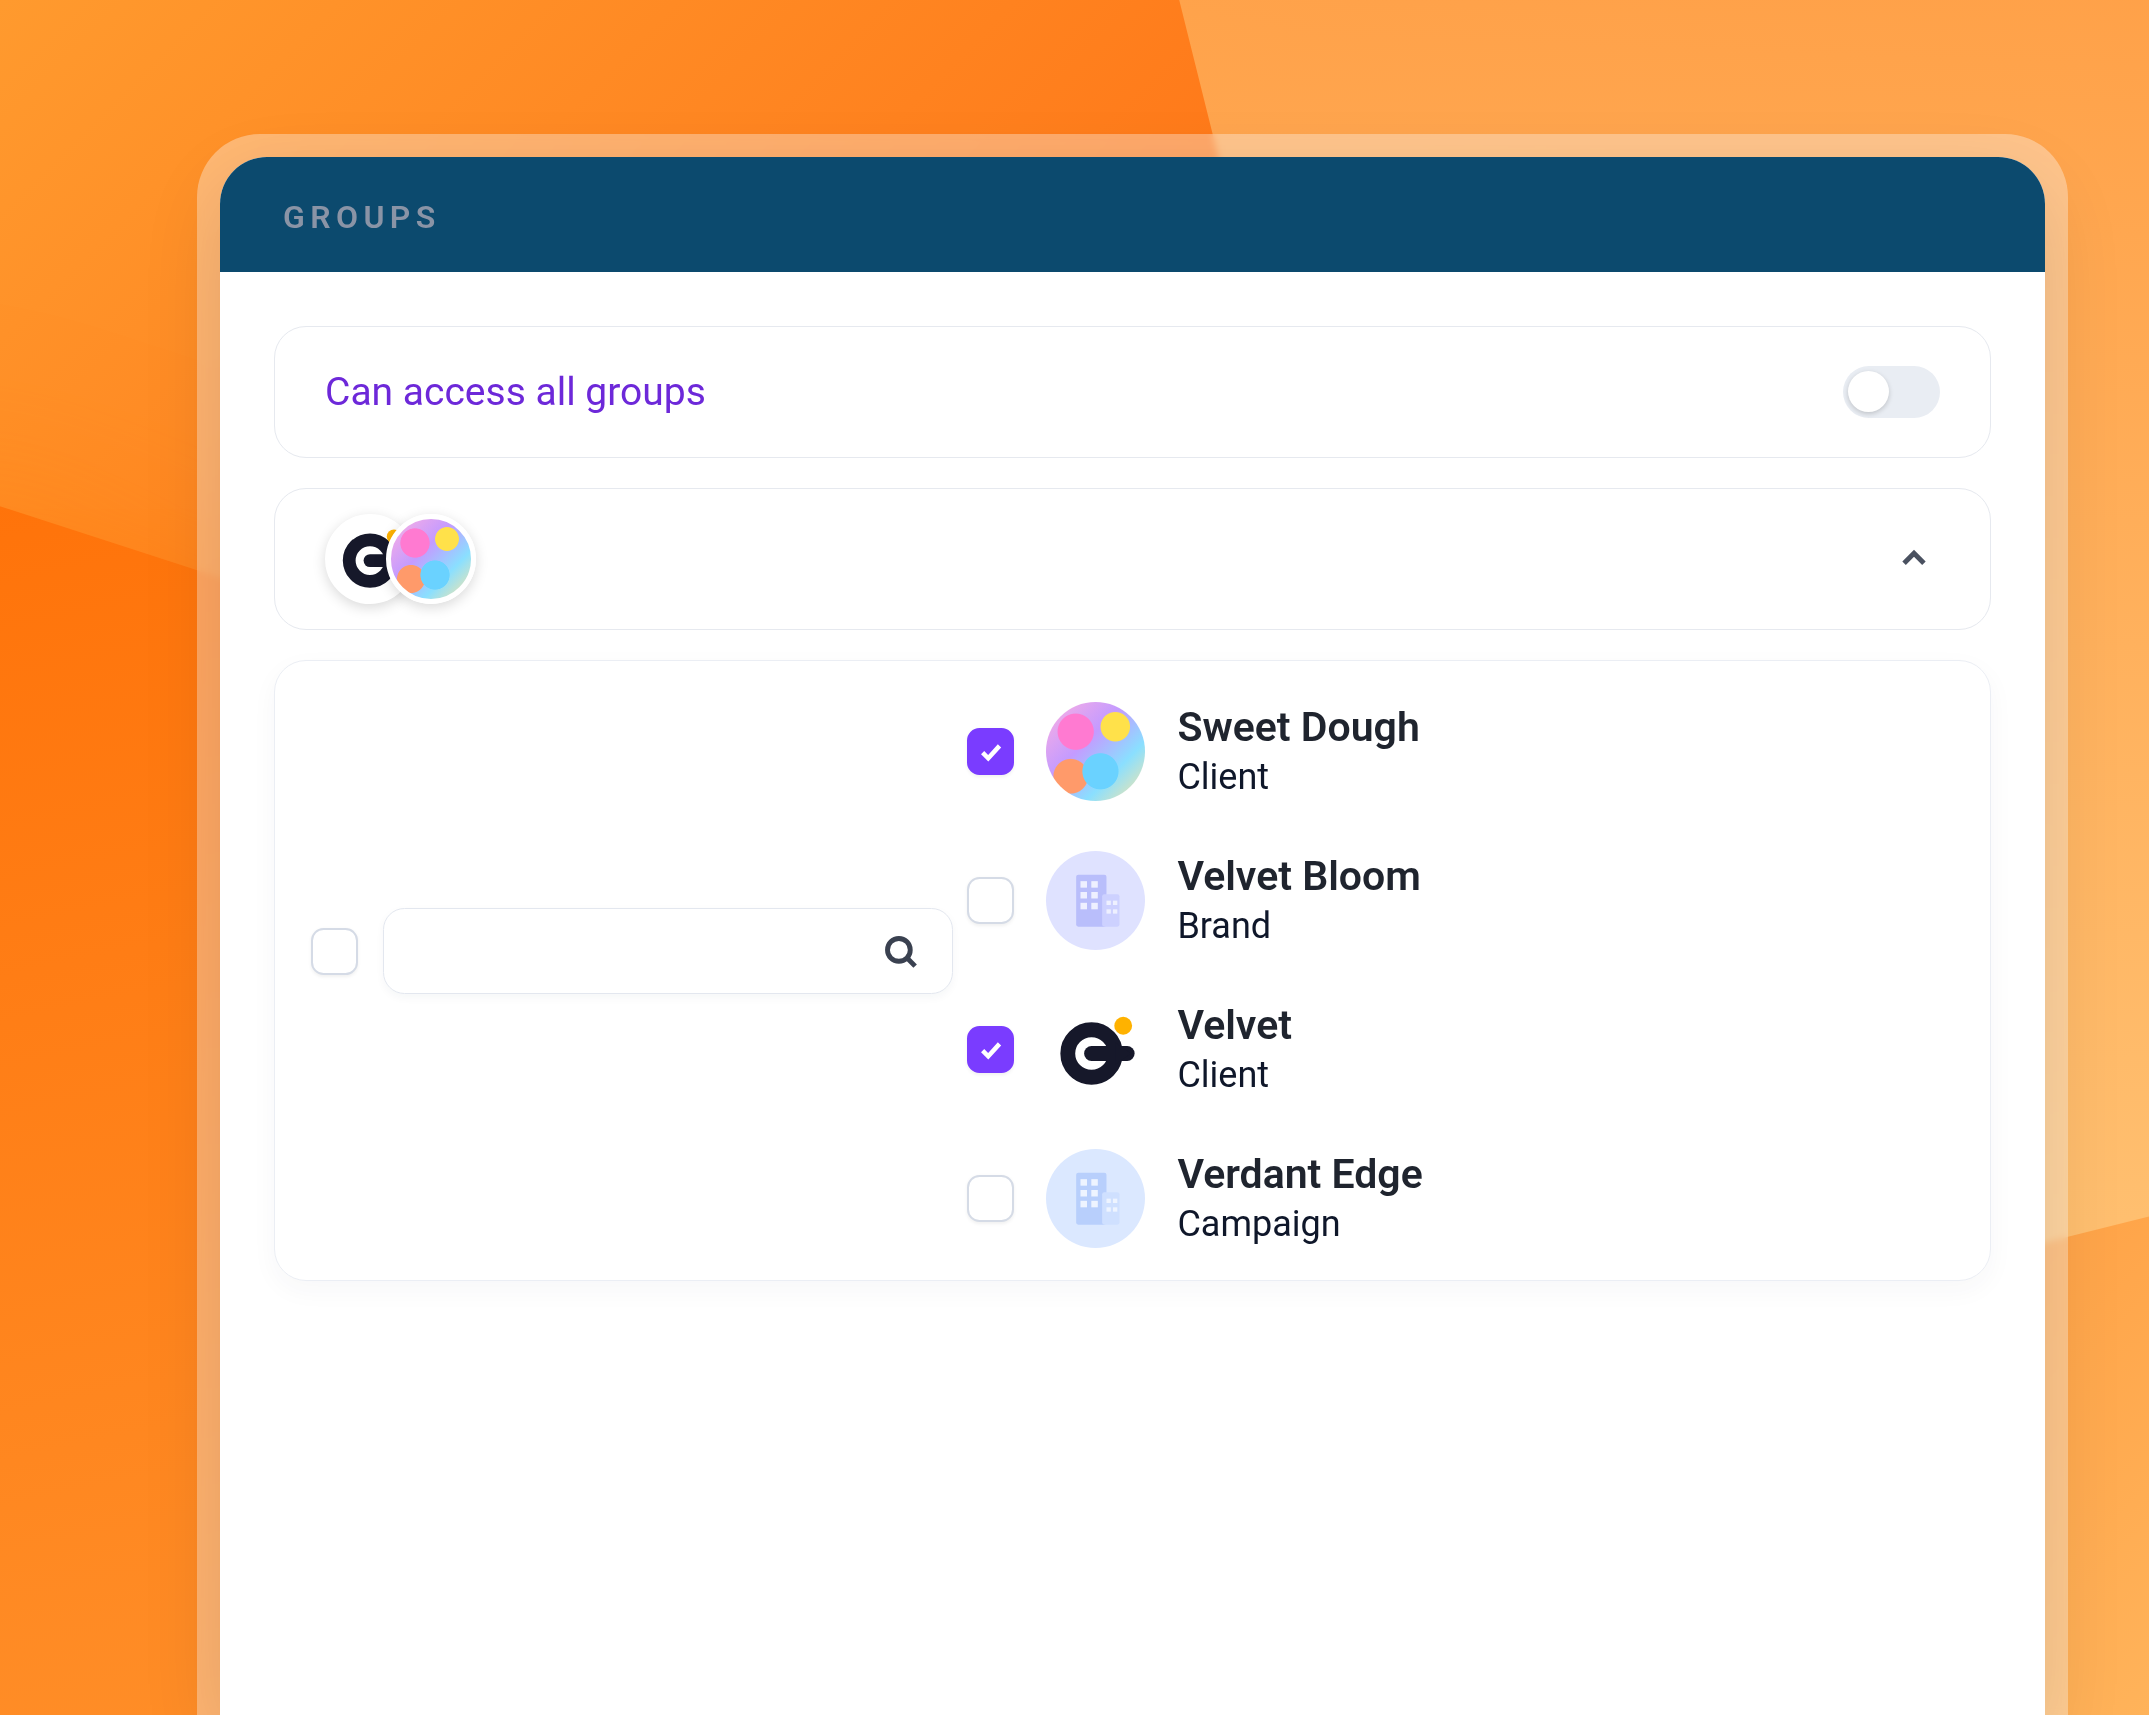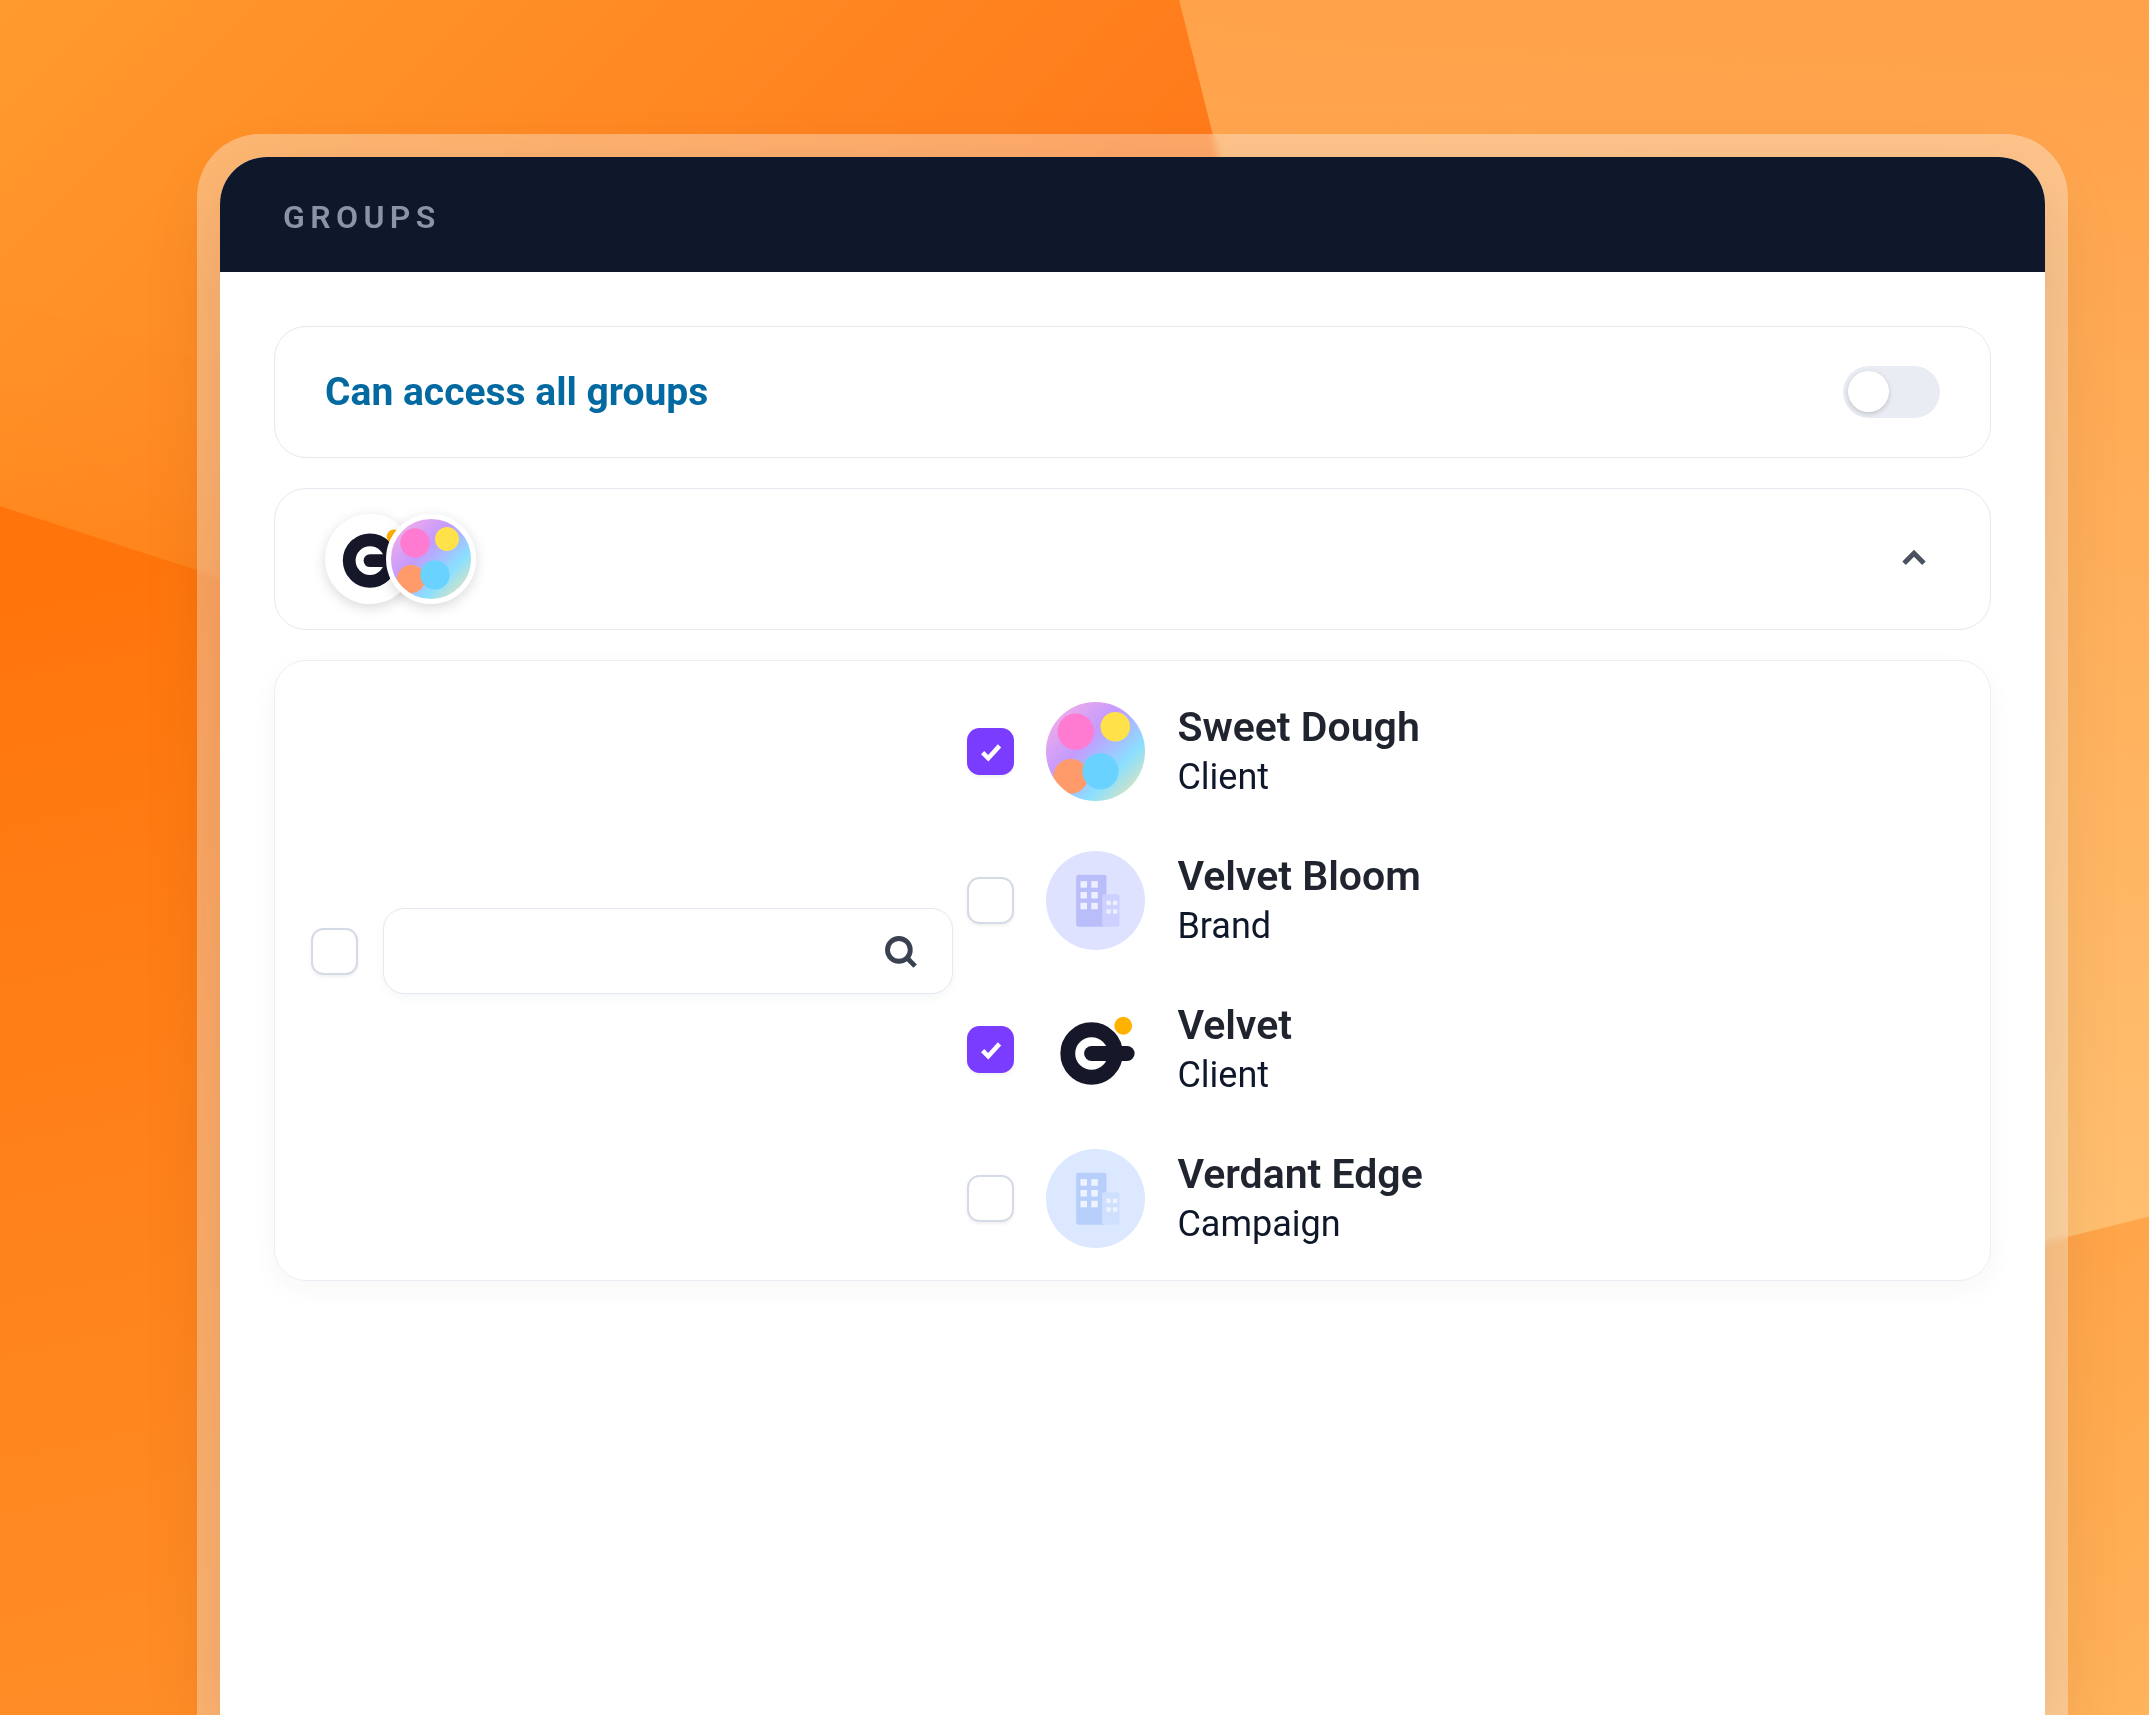--- a/index.html
+++ b/index.html
@@ -47,21 +47,21 @@
     width: 100%;
     height: 100%;
     background: #ffffff;
     border-radius: 47px 47px 0 0;
     overflow: hidden;
     box-shadow: 0 27px 81px rgba(0,0,0,0.12);
     display: flex;
     flex-direction: column;
   }
   .panel-header {
-    background: #0f172a;
+    background: #0c4a6e;
     padding: 41px 63px 36px;
   }
   .panel-header .label {
     font-size: 32px;
     font-weight: 600;
     letter-spacing: 5.4px;
     color: #8a94a6;
     text-transform: uppercase;
   }
   .panel-body {
@@ -75,22 +75,22 @@
     border: 1.8px solid #e6e9ef;
     border-radius: 32px;
     background: #ffffff;
     padding: 39px 50px;
     display: flex;
     align-items: center;
   }
 
   .access-card .title {
     font-size: 39px;
-    color: #0369a1;
-    font-weight: 700;
+    color: #6d28d9;
+    font-weight: 400;
   }
   .access-card .subtitle {
     font-size: 39px;
     color: #9aa2b1;
     font-weight: 400;
     margin-left: 9px;
   }
   .access-card .spacer { flex: 1; }
 
   .toggle {

